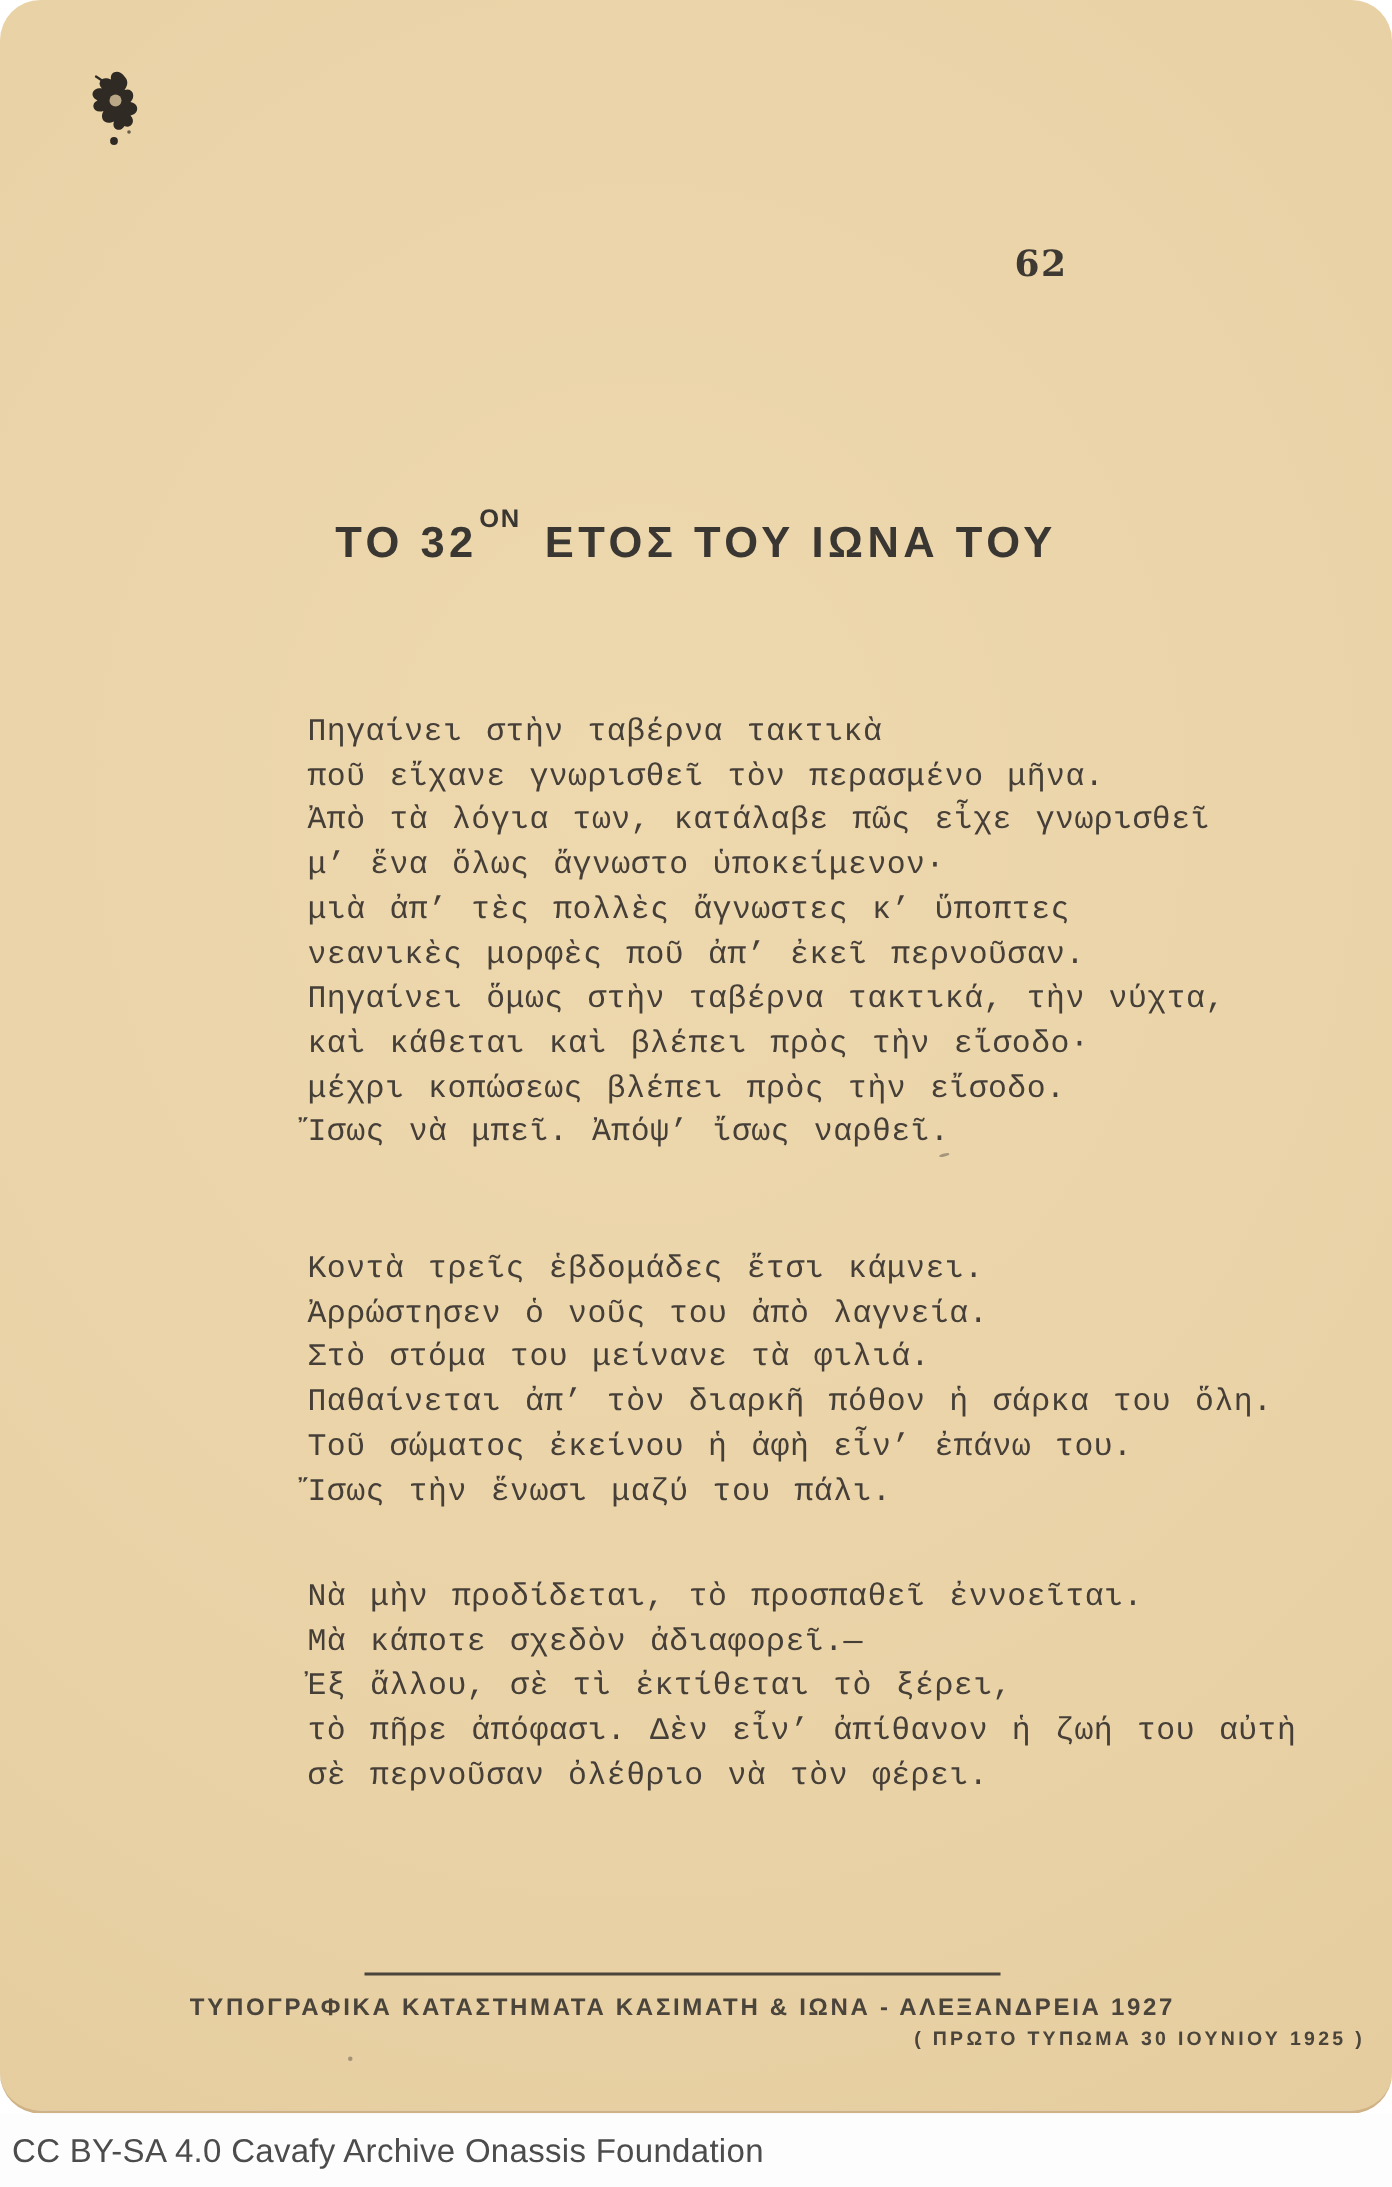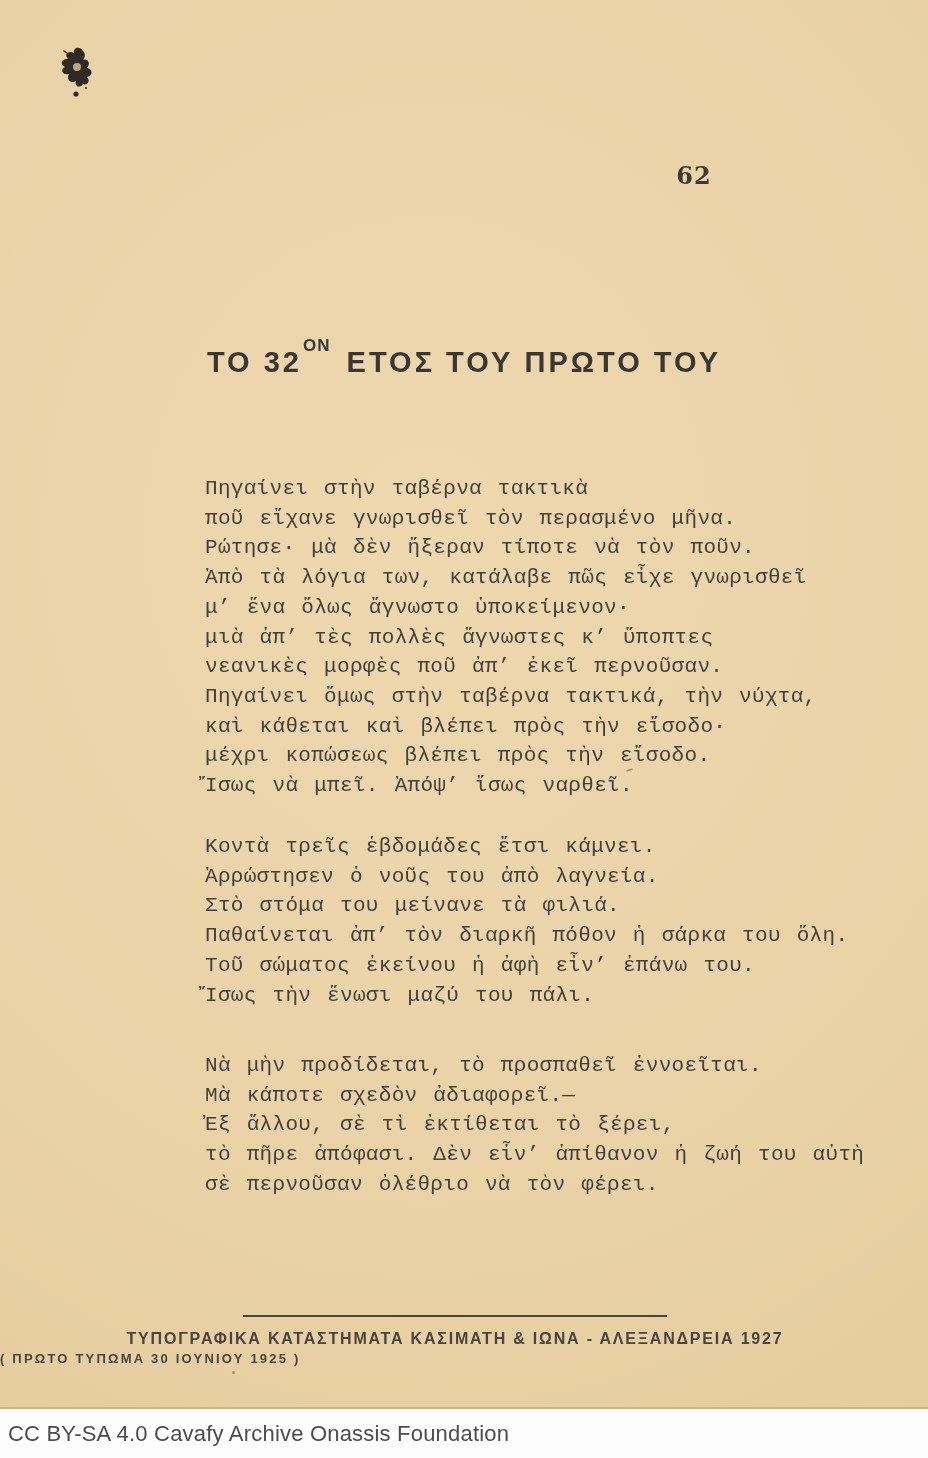--- a/index.html
+++ b/index.html
@@ -4,20 +4,21 @@
 <style>
   * { margin:0; padding:0; box-sizing:border-box; }
   html,body { width:928px; height:1458px; }
   body { position:relative; background:#ffffff; overflow:hidden; }
 
   .paper {
     position:absolute; left:0; top:0; width:928px; height:1409px;
     background:
       radial-gradient(ellipse 120% 90% at 46% 38%, #eed8ae 0%, #e9d2a6 55%, #e2c99a 100%);
     border-bottom:2px solid #cfb285;
+    border-radius:27px;
   }
 
   .ink-blot { position:absolute; left:56px; top:44px; width:44px; height:62px; }
 
   .page-number {
     position:absolute; left:664px; top:161px; width:60px;
     font-family:"DejaVu Serif", serif; font-weight:bold;
     font-size:24px; color:#3e3933; text-align:center; letter-spacing:1px;
   }
 
@@ -42,21 +43,21 @@
   .colophon-rule {
     position:absolute; left:243px; top:1315px; width:424px; height:2px;
     background:#4a443b;
   }
   .colophon-line1 {
     position:absolute; left:0; top:1330px; width:910px; text-align:center;
     font-family:"Liberation Sans", sans-serif; font-weight:bold;
     font-size:16px; color:#4a443b; letter-spacing:1.8px; white-space:nowrap;
   }
   .colophon-line2 {
-    position:absolute; left:0; top:1351px; width:910px; text-align:left;
+    position:absolute; left:0; top:1351px; width:910px; text-align:right;
     font-family:"Liberation Sans", sans-serif; font-weight:bold;
     font-size:13px; color:#4a443b; letter-spacing:2.2px; white-space:nowrap;
   }
 
   .speck { position:absolute; background:#6b6155; border-radius:50%; opacity:0.55; }
   .speck-a { left:626px; top:769px; width:7px; height:2px; transform:rotate(-15deg); }
   .speck-b { left:232px; top:1371px; width:3px; height:3px; }
 
   .license-bar {
     position:absolute; left:0; top:1409px; width:928px; height:49px;
@@ -75,26 +76,25 @@
   <svg class="ink-blot" viewBox="0 0 44 62" aria-hidden="true">
     <path d="M27,7 C24,2 17,3 18,9 C12,6 8,11 12,15 C6,14 3,20 9,23 C4,25 6,32 13,30 C10,35 14,40 20,37 C18,42 24,45 27,40 C31,42 35,37 31,33 C37,32 37,25 31,24 C35,20 32,14 27,16 C30,12 29,9 27,7 Z" fill="#2f2a24"></path>
     <circle cx="21" cy="23" r="4" fill="#e9d2a6" opacity="0.75"></circle>
     <path d="M14,11 L8,7" stroke="#2f2a24" stroke-width="1.5" stroke-linecap="round"></path>
     <circle cx="20" cy="50" r="2.6" fill="#2f2a24"></circle>
     <circle cx="30" cy="44" r="1.2" fill="#2f2a24" opacity="0.7"></circle>
   </svg>
 
   <div class="page-number">62</div>
 
-  <h1 class="title"><span>ΤΟ 32</span><sup>ΟΝ</sup><span> ΕΤΟΣ ΤΟΥ ΠΡΩΤΟ ΤΟΥ</span></h1>
+  <h1 class="title"><span>ΤΟ 32</span><sup>ΟΝ</sup><span> ΕΤΟΣ ΤΟΥ ΙΩΝΑ ΤΟΥ</span></h1>
 
   <div class="stanza stanza-1">
     <div class="line">Πηγαίνει στὴν ταβέρνα τακτικὰ</div>
     <div class="line">ποῦ εἴχανε γνωρισθεῖ τὸν περασμένο μῆνα.</div>
-    <div class="line">Ρώτησε· μὰ δὲν ἤξεραν τίποτε νὰ τὸν ποῦν.</div>
     <div class="line">Ἀπὸ τὰ λόγια των, κατάλαβε πῶς εἶχε γνωρισθεῖ</div>
     <div class="line">μ’ ἕνα ὅλως ἄγνωστο ὑποκείμενον·</div>
     <div class="line">μιὰ ἀπ’ τὲς πολλὲς ἄγνωστες κ’ ὕποπτες</div>
     <div class="line">νεανικὲς μορφὲς ποῦ ἀπ’ ἐκεῖ περνοῦσαν.</div>
     <div class="line">Πηγαίνει ὅμως στὴν ταβέρνα τακτικά, τὴν νύχτα,</div>
     <div class="line">καὶ κάθεται καὶ βλέπει πρὸς τὴν εἴσοδο·</div>
     <div class="line">μέχρι κοπώσεως βλέπει πρὸς τὴν εἴσοδο.</div>
     <div class="line">Ἴσως νὰ μπεῖ. Ἀπόψ’ ἴσως ναρθεῖ.</div>
   </div>
 

